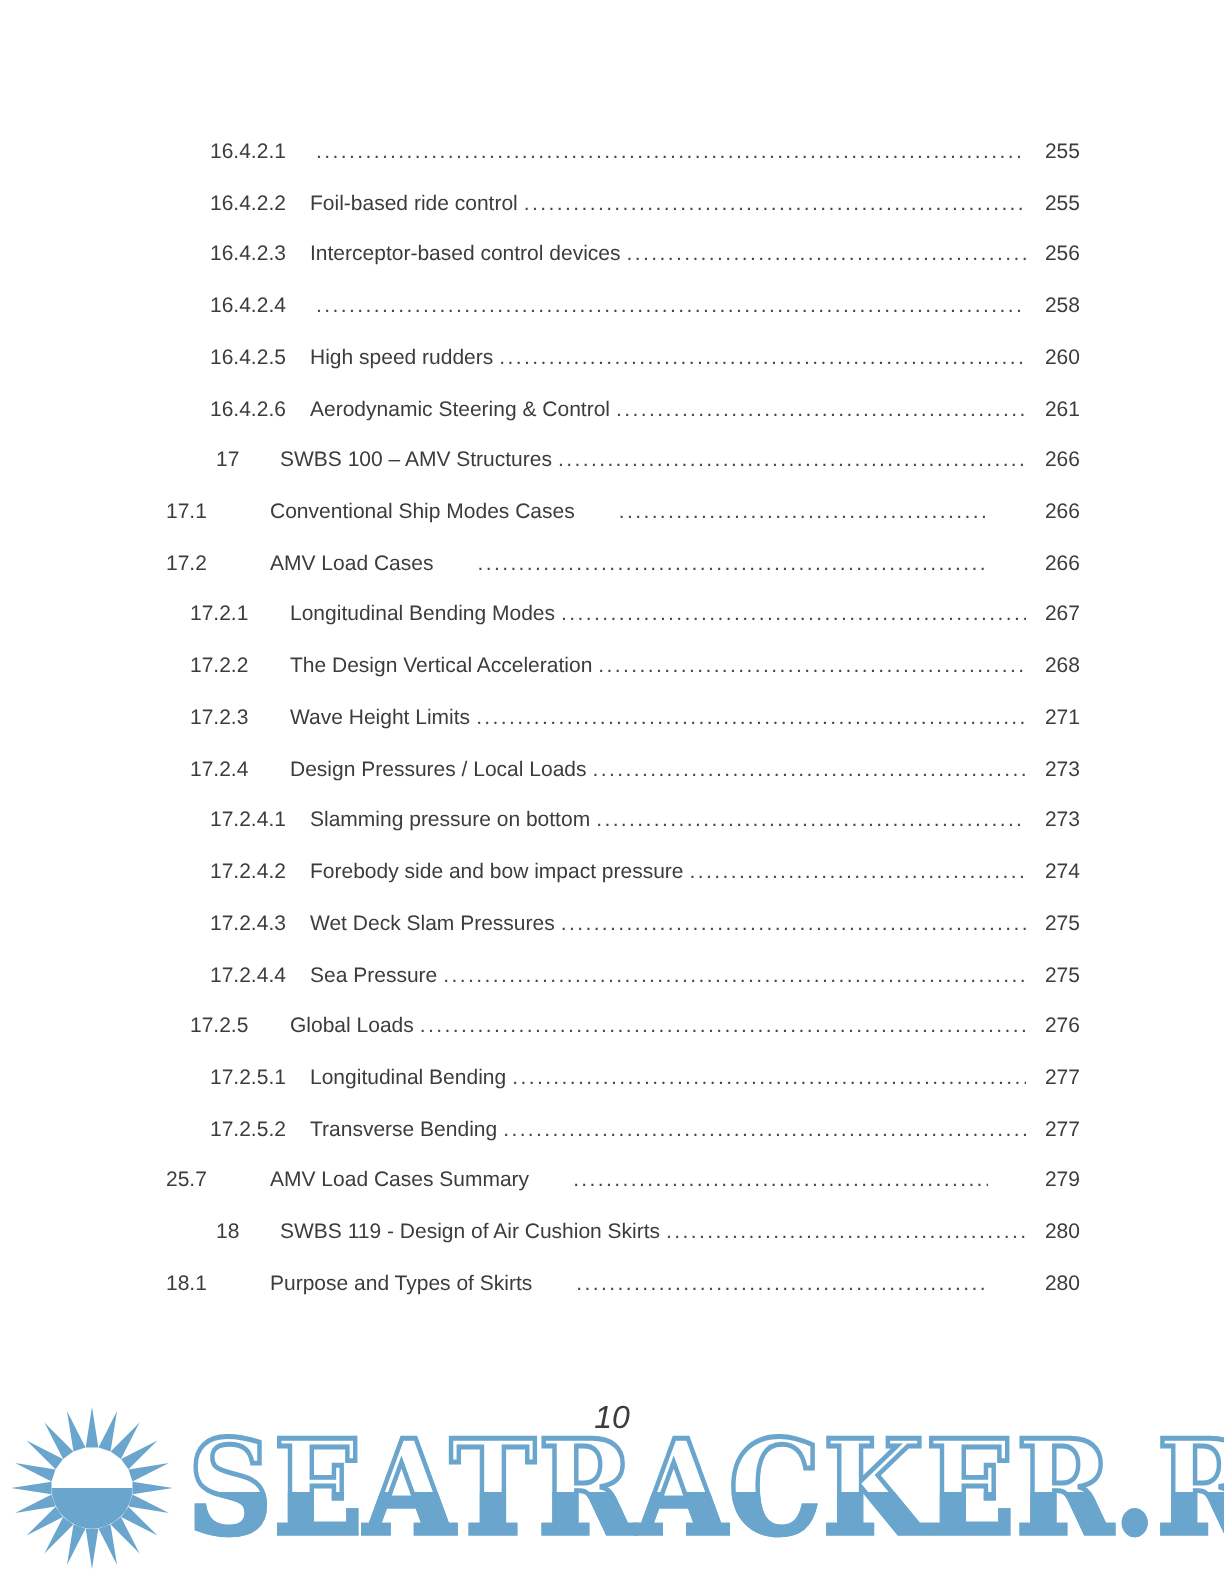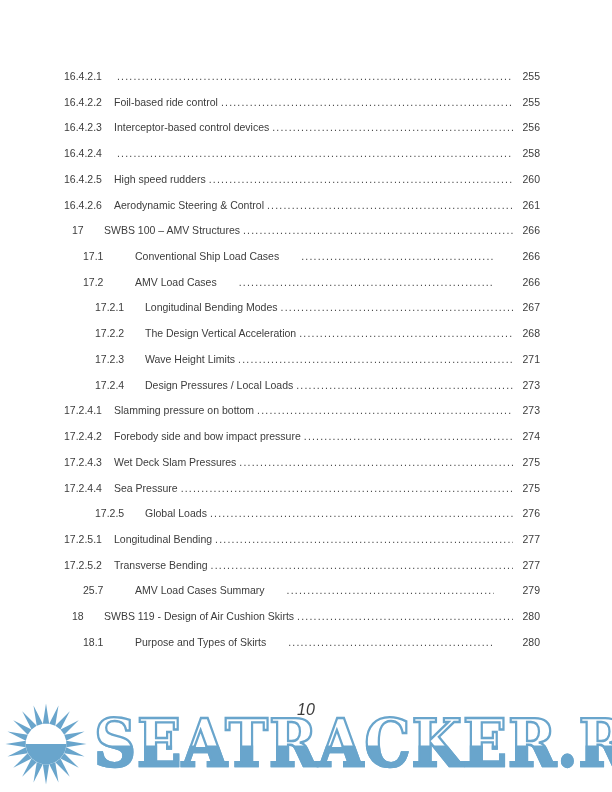--- a/index.html
+++ b/index.html
@@ -39,24 +39,24 @@
     letter-spacing: 1.2px;
     color: #464646;
   }
   .toc-row .leader::after {
     content: "......................................................................................................................................................................................................................................................";
   }
   .toc-row .pagenum {
     flex: 0 0 26px;
     text-align: right;
   }
-  .lvl1 { padding-left: 72px; }  .lvl1 .num { width: 32px; }
+  .lvl1 { padding-left: 72px; }  .lvl1 .num { width: 32px; margin-left: 36px; }
   .lvl2 { padding-left: 83px; gap: 19px; }  .lvl2 .num { width: 33px; }
   .lvl3 { padding-left: 95px; align-items: center; }  .lvl3 .num { width: 50px; }
-  .lvl4 { padding-left: 64px; } .lvl4 .num { width: 50px; }
+  .lvl4 { padding-left: 105px; } .lvl4 .num { width: 50px; }
 
   .footer-pageno {
     position: absolute;
     top: 701px;
     left: 0;
     right: 0;
     text-align: center;
     font-size: 16px;
     color: var(--ink);
     z-index: 3;
@@ -130,21 +130,21 @@
     <span class="pagenum">261</span>
   </div>
       <div class="toc-row lvl1">
     <span class="num">17</span>
     <span class="title">SWBS 100 – AMV Structures</span>
     <span class="leader"></span>
     <span class="pagenum">266</span>
   </div>
       <div class="toc-row lvl2">
     <span class="num">17.1</span>
-    <span class="title">Conventional Ship Load Cases</span>
+    <span class="title">Conventional Ship Modes Cases</span>
     <span class="leader"></span>
     <span class="pagenum">266</span>
   </div>
       <div class="toc-row lvl2">
     <span class="num">17.2</span>
     <span class="title">AMV Load Cases</span>
     <span class="leader"></span>
     <span class="pagenum">266</span>
   </div>
       <div class="toc-row lvl3">

